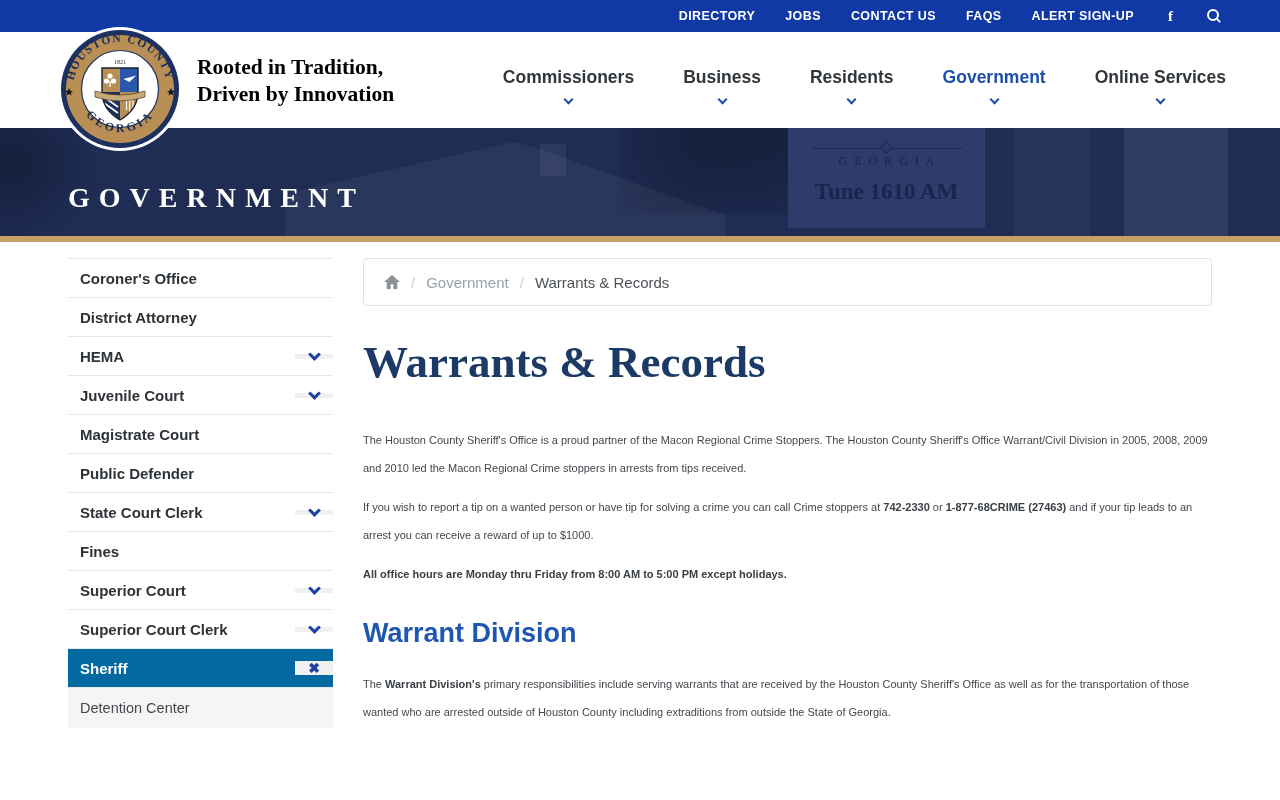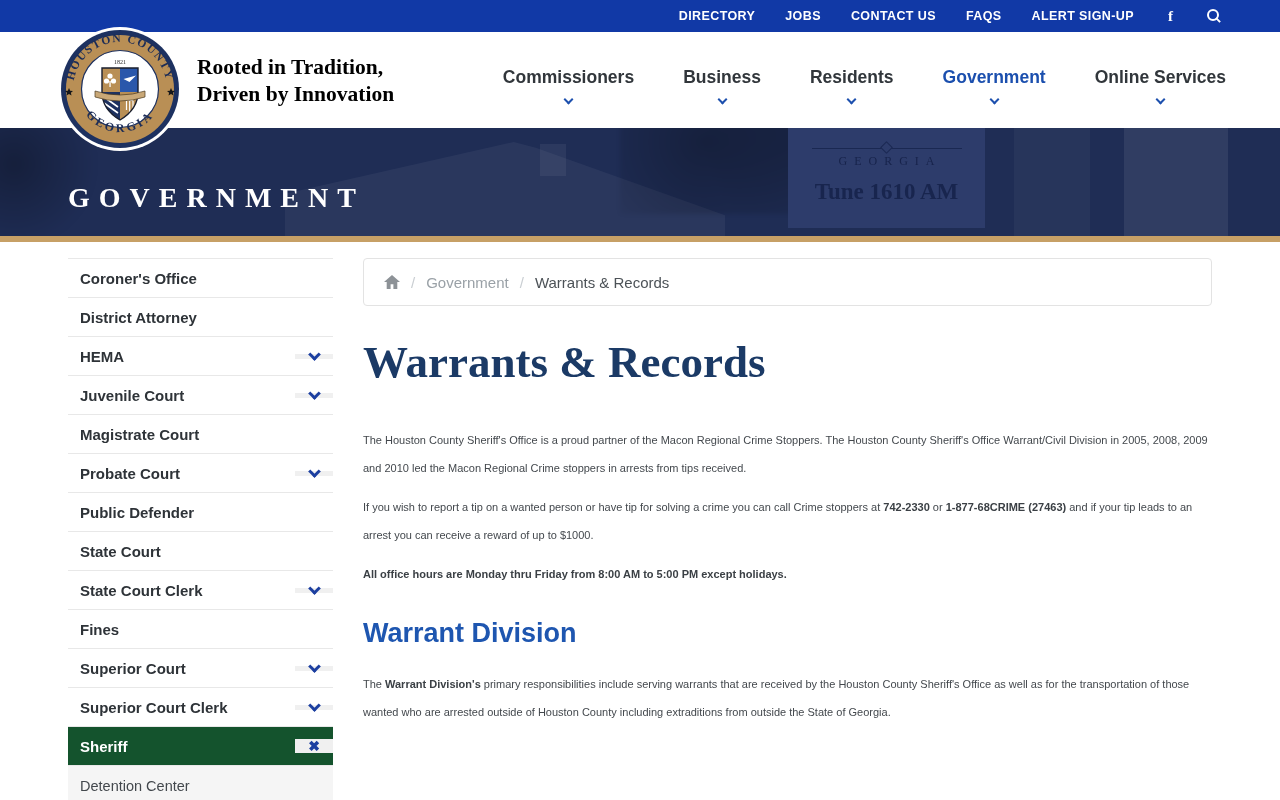--- a/index.html
+++ b/index.html
@@ -72,21 +72,21 @@
   
   .sidebar { width:265px; flex:none; border-top:1px solid #e8e8e8; }
   .side-row { height:39px; display:flex; align-items:center;
               border-bottom:1px solid #e8e8e8; background:#fff; cursor:pointer; }
   .side-label { flex:1; display:flex; align-items:center; padding-left:12px;
               font-size:15px; font-weight:600; color:#2e3338; }
   .side-box { width:38px; background:#f0f0f0; display:flex; align-items:center;
               justify-content:center; cursor:pointer; }
   .chev-big { width:9px; height:9px; border-right:3px solid #1c3fa0;
               border-bottom:3px solid #1c3fa0; transform:rotate(45deg); margin-top:-4px; }
-  .side-row.active { background:#14532d; }
+  .side-row.active { background:#0369a1; }
   .side-row.active .side-label { color:#fff; font-weight:700; }
   .close-x { color:#1c3fa0; font-size:14px; font-weight:700; line-height:1; }
   .side-row.sub { background:#f5f5f5; height:40px; border-bottom:none; }
   .side-row.sub .side-label { font-weight:400; color:#43484d; font-size:14.5px; }
 
   
   .main { margin-left:30px; width:849px; }
   .crumb-panel { border:1px solid #e3e3e3; border-radius:4px; height:48px;
               display:flex; align-items:center; gap:11px; padding:0 20px; }
   .crumb-sep { color:#c9ced2; font-size:15px; }
@@ -220,30 +220,21 @@
     <div class="side-row">
       <span class="side-label">Juvenile Court</span>
       <span class="side-box">
           <i class="chev-big"></i>
         </span>
     </div>
     <div class="side-row">
       <span class="side-label">Magistrate Court</span>
     </div>
     <div class="side-row">
-      <span class="side-label">Probate Court</span>
-      <span class="side-box">
-          <i class="chev-big"></i>
-        </span>
-    </div>
-    <div class="side-row">
       <span class="side-label">Public Defender</span>
-    </div>
-    <div class="side-row">
-      <span class="side-label">State Court</span>
     </div>
     <div class="side-row">
       <span class="side-label">State Court Clerk</span>
       <span class="side-box">
           <i class="chev-big"></i>
         </span>
     </div>
     <div class="side-row">
       <span class="side-label">Fines</span>
     </div>

